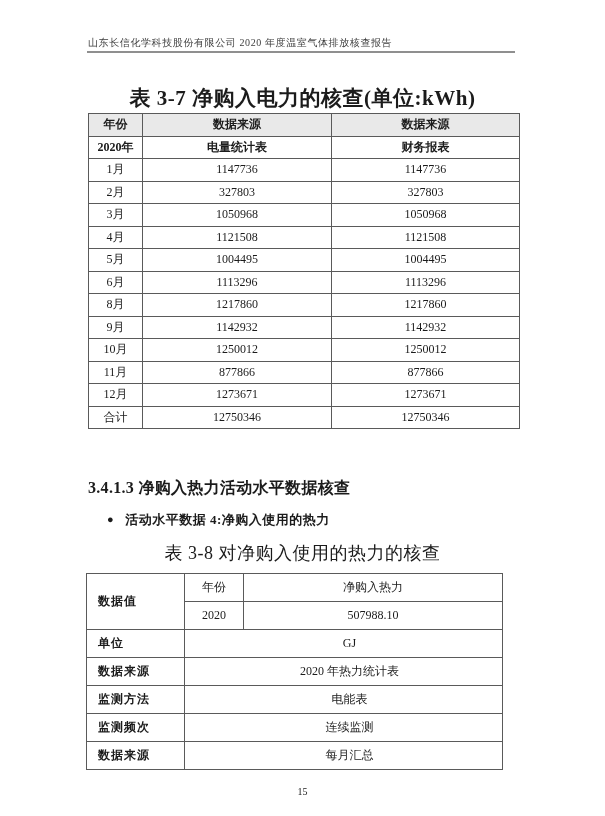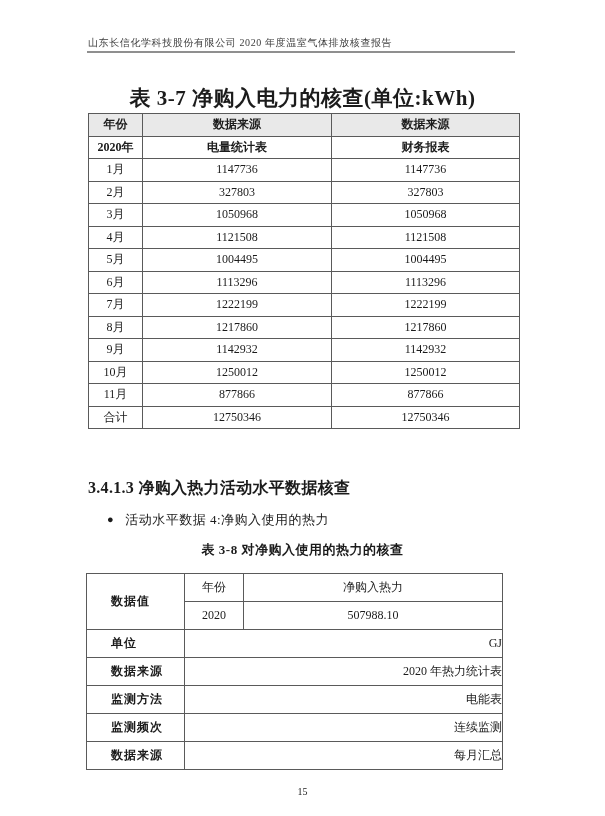--- a/index.html
+++ b/index.html
@@ -31,33 +31,33 @@
   }
   .t37 .c1 { width:54px; } .t37 .c2 { width:189px; } .t37 .c3 { width:188px; }
   .t37 .hdr th { background:var(--table-header-bg,#e9e9e9); font-weight:bold; }
   .t37 .sub td { font-weight:bold; }
   .sec-heading {
     position:absolute; top:477px; left:88px;
     font-size:16px; font-weight:bold; letter-spacing:0.3px;
   }
   .bullet-line {
     position:absolute; top:510px; left:107px;
-    font-size:13px; font-weight:normal; letter-spacing:0.5px;
+    font-size:13px; font-weight:bold; letter-spacing:0.5px;
   }
   .bullet-dot { font-size:11px; margin-right:11px; vertical-align:1px; }
   .t38-title {
     position:absolute; top:540px; left:0; width:605px; text-align:center;
-    font-size:13px; font-weight:bold; letter-spacing:0.5px;
+    font-size:18px; font-weight:normal; letter-spacing:0.5px;
   }
   .t38 { position:absolute; top:572px; left:86px; width:416px; }
   .t38 td { height:28px; font-size:12px; overflow:hidden; white-space:nowrap; }
   .t38 .c1 { width:98px; } .t38 .c2 { width:59px; } .t38 .c3 { width:259px; }
-  .t38 .lbl { font-weight:bold; text-align:left; padding-left:24px; letter-spacing:1px; }
+  .t38 .lbl { font-weight:bold; text-align:left; padding-left:11px; letter-spacing:1px; }
   .t38 .ctr { text-align:center; }
-  .t38 .val { text-align:right; padding-left:12px; }
+  .t38 .val { text-align:center; padding-left:12px; }
   .page-num {
     position:absolute; top:785px; left:0; width:605px; text-align:center;
     font-size:10px;
   }
 </style>
 </head>
 <body>
 
 <div class="page">
 
@@ -107,43 +107,43 @@
         <td>5月</td>
         <td>1004495</td>
         <td>1004495</td>
       </tr>
       <tr>
         <td>6月</td>
         <td>1113296</td>
         <td>1113296</td>
       </tr>
       <tr>
-        <td>7月</td>
-        <td>1222199</td>
-        <td>1222199</td>
-      </tr>
-      <tr>
         <td>8月</td>
         <td>1217860</td>
         <td>1217860</td>
       </tr>
       <tr>
         <td>9月</td>
         <td>1142932</td>
         <td>1142932</td>
       </tr>
       <tr>
         <td>10月</td>
         <td>1250012</td>
         <td>1250012</td>
       </tr>
       <tr>
         <td>11月</td>
         <td>877866</td>
         <td>877866</td>
+      </tr>
+      <tr>
+        <td>12月</td>
+        <td>1273671</td>
+        <td>1273671</td>
       </tr>
       <tr>
         <td>合计</td>
         <td>12750346</td>
         <td>12750346</td>
       </tr>
     </tbody>
   </table>
 
   <div class="sec-heading">3.4.1.3 净购入热力活动水平数据核查</div>

